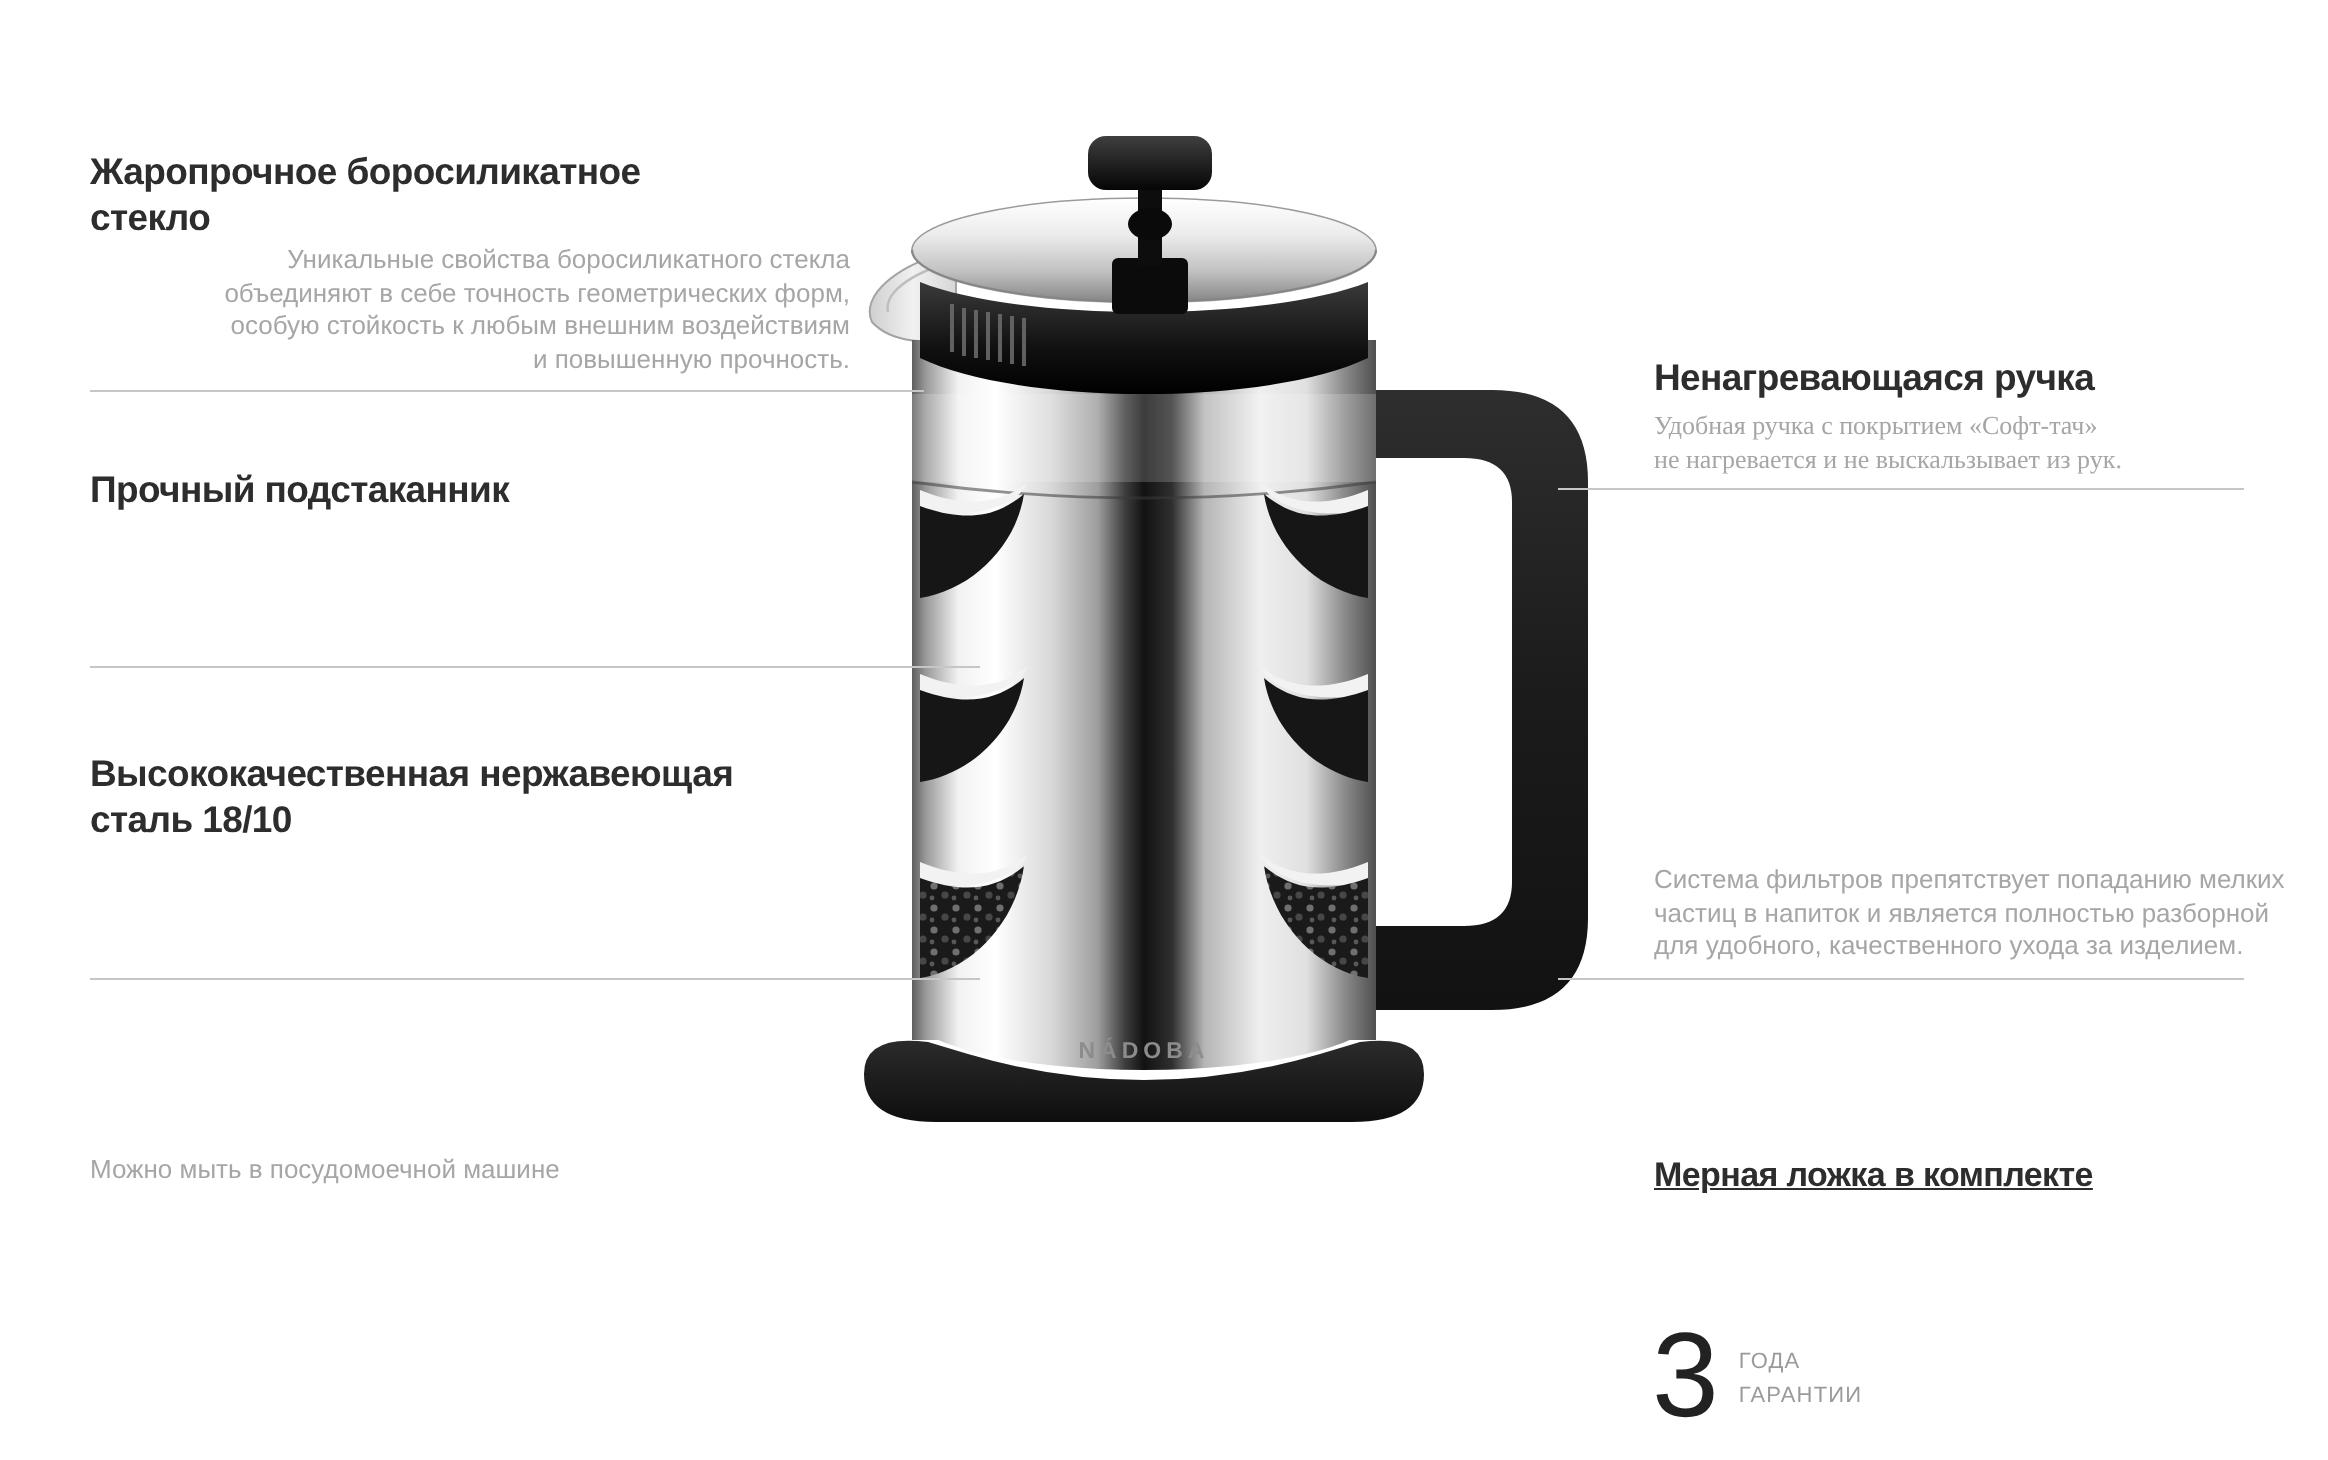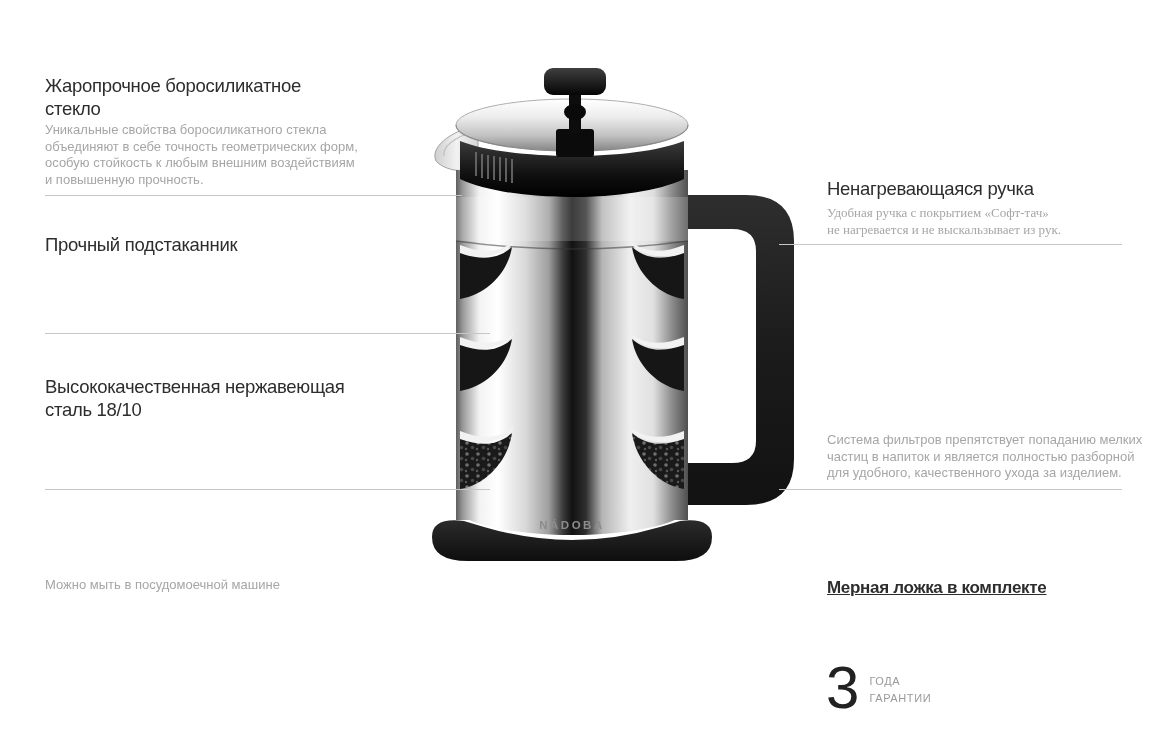--- a/index.html
+++ b/index.html
@@ -2,21 +2,21 @@
 <html><head>
 <meta charset="utf-8">
 <style>
   html,body{margin:0;padding:0;background:#fff;}
   #stage{
     position:relative;width:1164px;height:730px;background:#ffffff;
     font-family:"Liberation Sans",sans-serif;overflow:hidden;
   }
   .fb{position:absolute;}
   .fb-title{
-    font-size:18.5px;font-weight:400;color:#2d2d2d;line-height:23px;
+    font-size:18.5px;font-weight:700;color:#2d2d2d;line-height:23px;
     letter-spacing:-0.3px;white-space:pre-line;margin:0;
   }
   .fb-body{
     font-size:13px;font-weight:400;color:#a6a6a6;line-height:16.5px;
     white-space:pre-line;margin:0;
   }
   .callout{
     position:absolute;height:1px;background:#c6c6c6;
   }
   .product{position:absolute;left:420px;top:55px;z-index:2;}
@@ -42,21 +42,21 @@
 </style>
 </head>
 <body>
 
 <div id="stage">
 
   <div class="fb" style="left:45px;top:74px;width:370px;">
     <p class="fb-title">Жаропрочное боросиликатное
 стекло</p>
   </div>
-  <div class="fb" style="left:45px;top:122px;width:380px;">
+  <div class="fb" style="left:45px;top:122px;width:380px;text-align:right;">
     <p class="fb-body">Уникальные свойства боросиликатного стекла
 объединяют в себе точность геометрических форм,
 особую стойкость к любым внешним воздействиям
 и повышенную прочность.</p>
   </div>
 
   <div class="fb" style="left:45px;top:233px;width:370px;">
     <p class="fb-title">Прочный подстаканник</p>
   </div>
 

